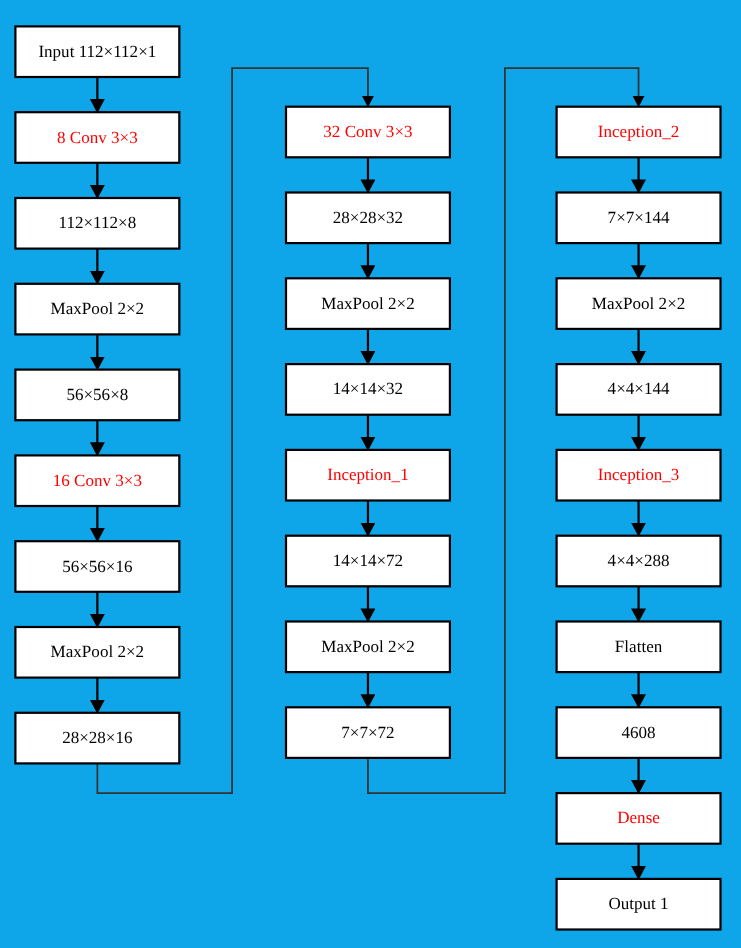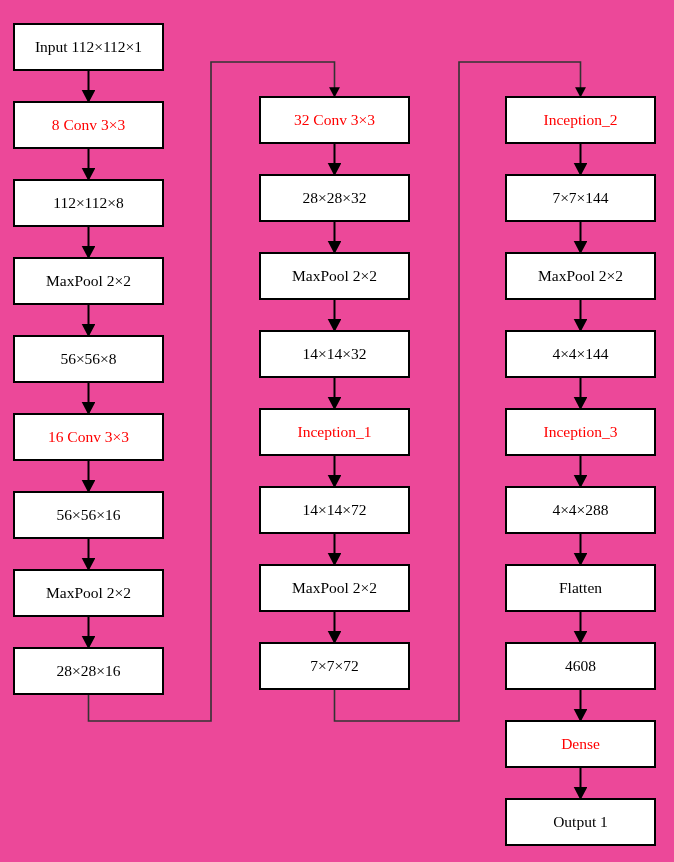--- a/index.html
+++ b/index.html
@@ -5,21 +5,21 @@
 <style>
   html, body {
     margin: 0;
     padding: 0;
     background: #ffffff;
   }
   #diagram-root {
     position: relative;
     width: 674px;
     height: 862px;
-    background: #ec4899;
+    background: #0ea5e9;
     font-family: "Liberation Serif", "DejaVu Serif", serif;
     overflow: hidden;
   }
   svg#flow-svg {
     position: absolute;
     top: 0;
     left: 0;
     width: 674px;
     height: 862px;
     display: block;

